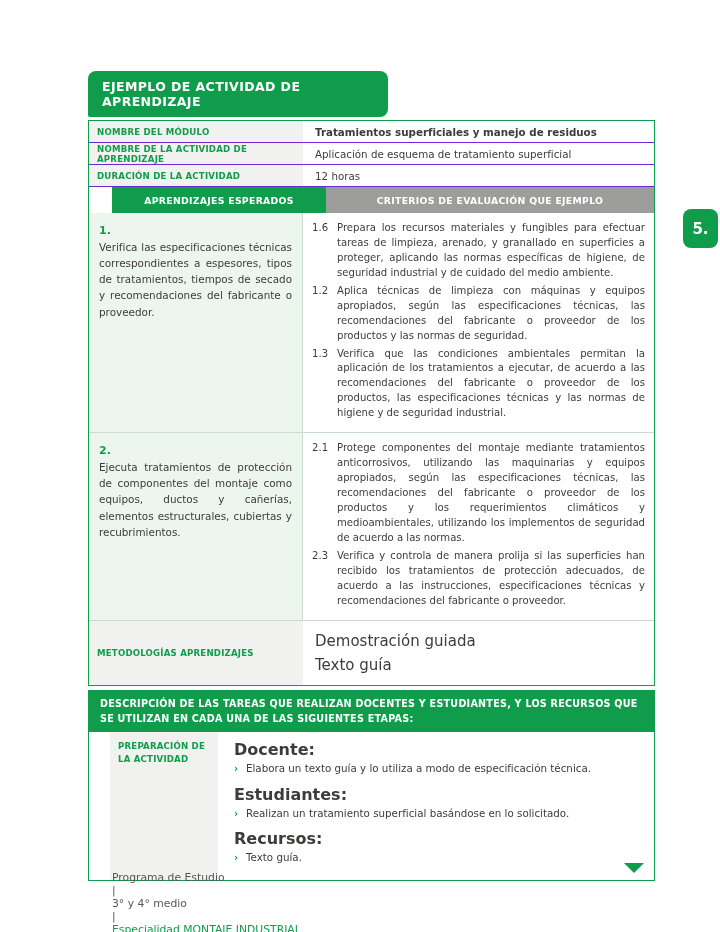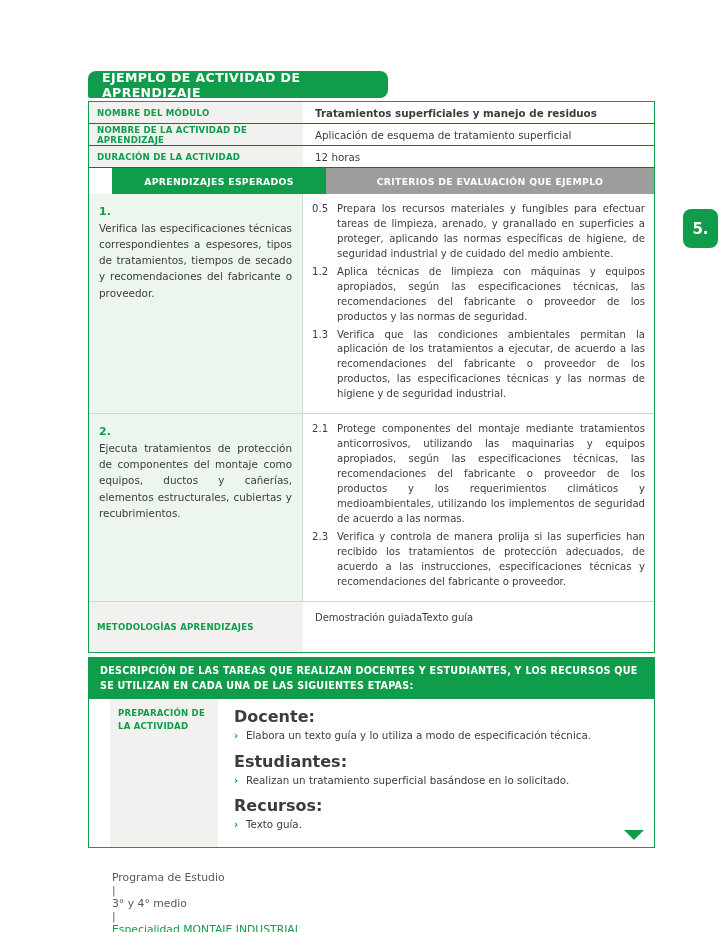--- a/index.html
+++ b/index.html
@@ -16,21 +16,21 @@
   body{
     width:720px;height:932px;position:relative;overflow:hidden;
     font-family:"DejaVu Sans","Liberation Sans",sans-serif;
     color:var(--ink);
     -webkit-font-smoothing:antialiased;
   }
   .doc{position:absolute;left:88px;top:71px;width:567px;}
 
   
   .title-box{
-    width:300px;height:27px;background:var(--green);
+    width:300px;height:46px;background:var(--green);
     border-radius:8px 8px 8px 2px;
     color:#fff;font-weight:bold;font-size:12.5px;letter-spacing:.4px;
     display:flex;align-items:center;padding-left:14px;
     margin-bottom:3px;
   }
 
   
   .main-table{border:1.5px solid var(--green);}
   .row{display:flex;}
   .info-row{height:22px;border-bottom:1px solid #6d28d9;}
@@ -70,22 +70,22 @@
   .criteria-cell{flex:1;background:#fff;padding:8px 9px 8px 9px;}
   .crit{display:flex;font-size:10.1px;line-height:1.48;margin-bottom:3px;}
   .crit-num{flex:0 0 25px;}
   .crit-text{flex:1;text-align:justify;}
   .mr1{min-height:190px;}
   .mr2{min-height:170px;}
 
   
   .method-row{min-height:50px;}
   .method-row .label-cell{align-items:center;}
-  .method-values{flex:1;padding:8px 12px;font-size:10px;line-height:1.6;
-    display:flex;flex-direction:row;}
+  .method-values{flex:1;padding:8px 12px;font-size:15px;line-height:1.6;
+    display:flex;flex-direction:column;justify-content:center;}
 
   
   .banner{
     margin-top:4px;background:var(--green);color:#fff;
     font-size:9.6px;font-weight:bold;letter-spacing:.25px;line-height:1.6;
     padding:6px 12px;
   }
 
   
   .prep-table{
@@ -155,21 +155,21 @@
       <div class="mh-right">CRITERIOS DE EVALUACIÓN QUE EJEMPLO</div>
     </div>
 
     <div class="row matrix-row mr1">
       <div class="expected-cell">
         <span class="expected-num">1.</span>
         <span>Verifica las especificaciones técnicas correspondientes a espesores, tipos de tratamientos, tiempos de secado y recomendaciones del fabricante o proveedor.</span>
       </div>
       <div class="criteria-cell">
         <div class="crit">
-          <span class="crit-num">0.5</span>
+          <span class="crit-num">1.6</span>
           <span class="crit-text">Prepara los recursos materiales y fungibles para efectuar tareas de limpieza, arenado, y granallado en superficies a proteger, aplicando las normas específicas de higiene, de seguridad industrial y de cuidado del medio ambiente.</span>
         </div>
         <div class="crit">
           <span class="crit-num">1.2</span>
           <span class="crit-text">Aplica técnicas de limpieza con máquinas y equipos apropiados, según las especificaciones técnicas, las recomendaciones del fabricante o proveedor de los productos y las normas de seguridad.</span>
         </div>
         <div class="crit">
           <span class="crit-num">1.3</span>
           <span class="crit-text">Verifica que las condiciones ambientales permitan la aplicación de los tratamientos a ejecutar, de acuerdo a las recomendaciones del fabricante o proveedor de los productos, las especificaciones técnicas y las normas de higiene y de seguridad industrial.</span>
         </div>

